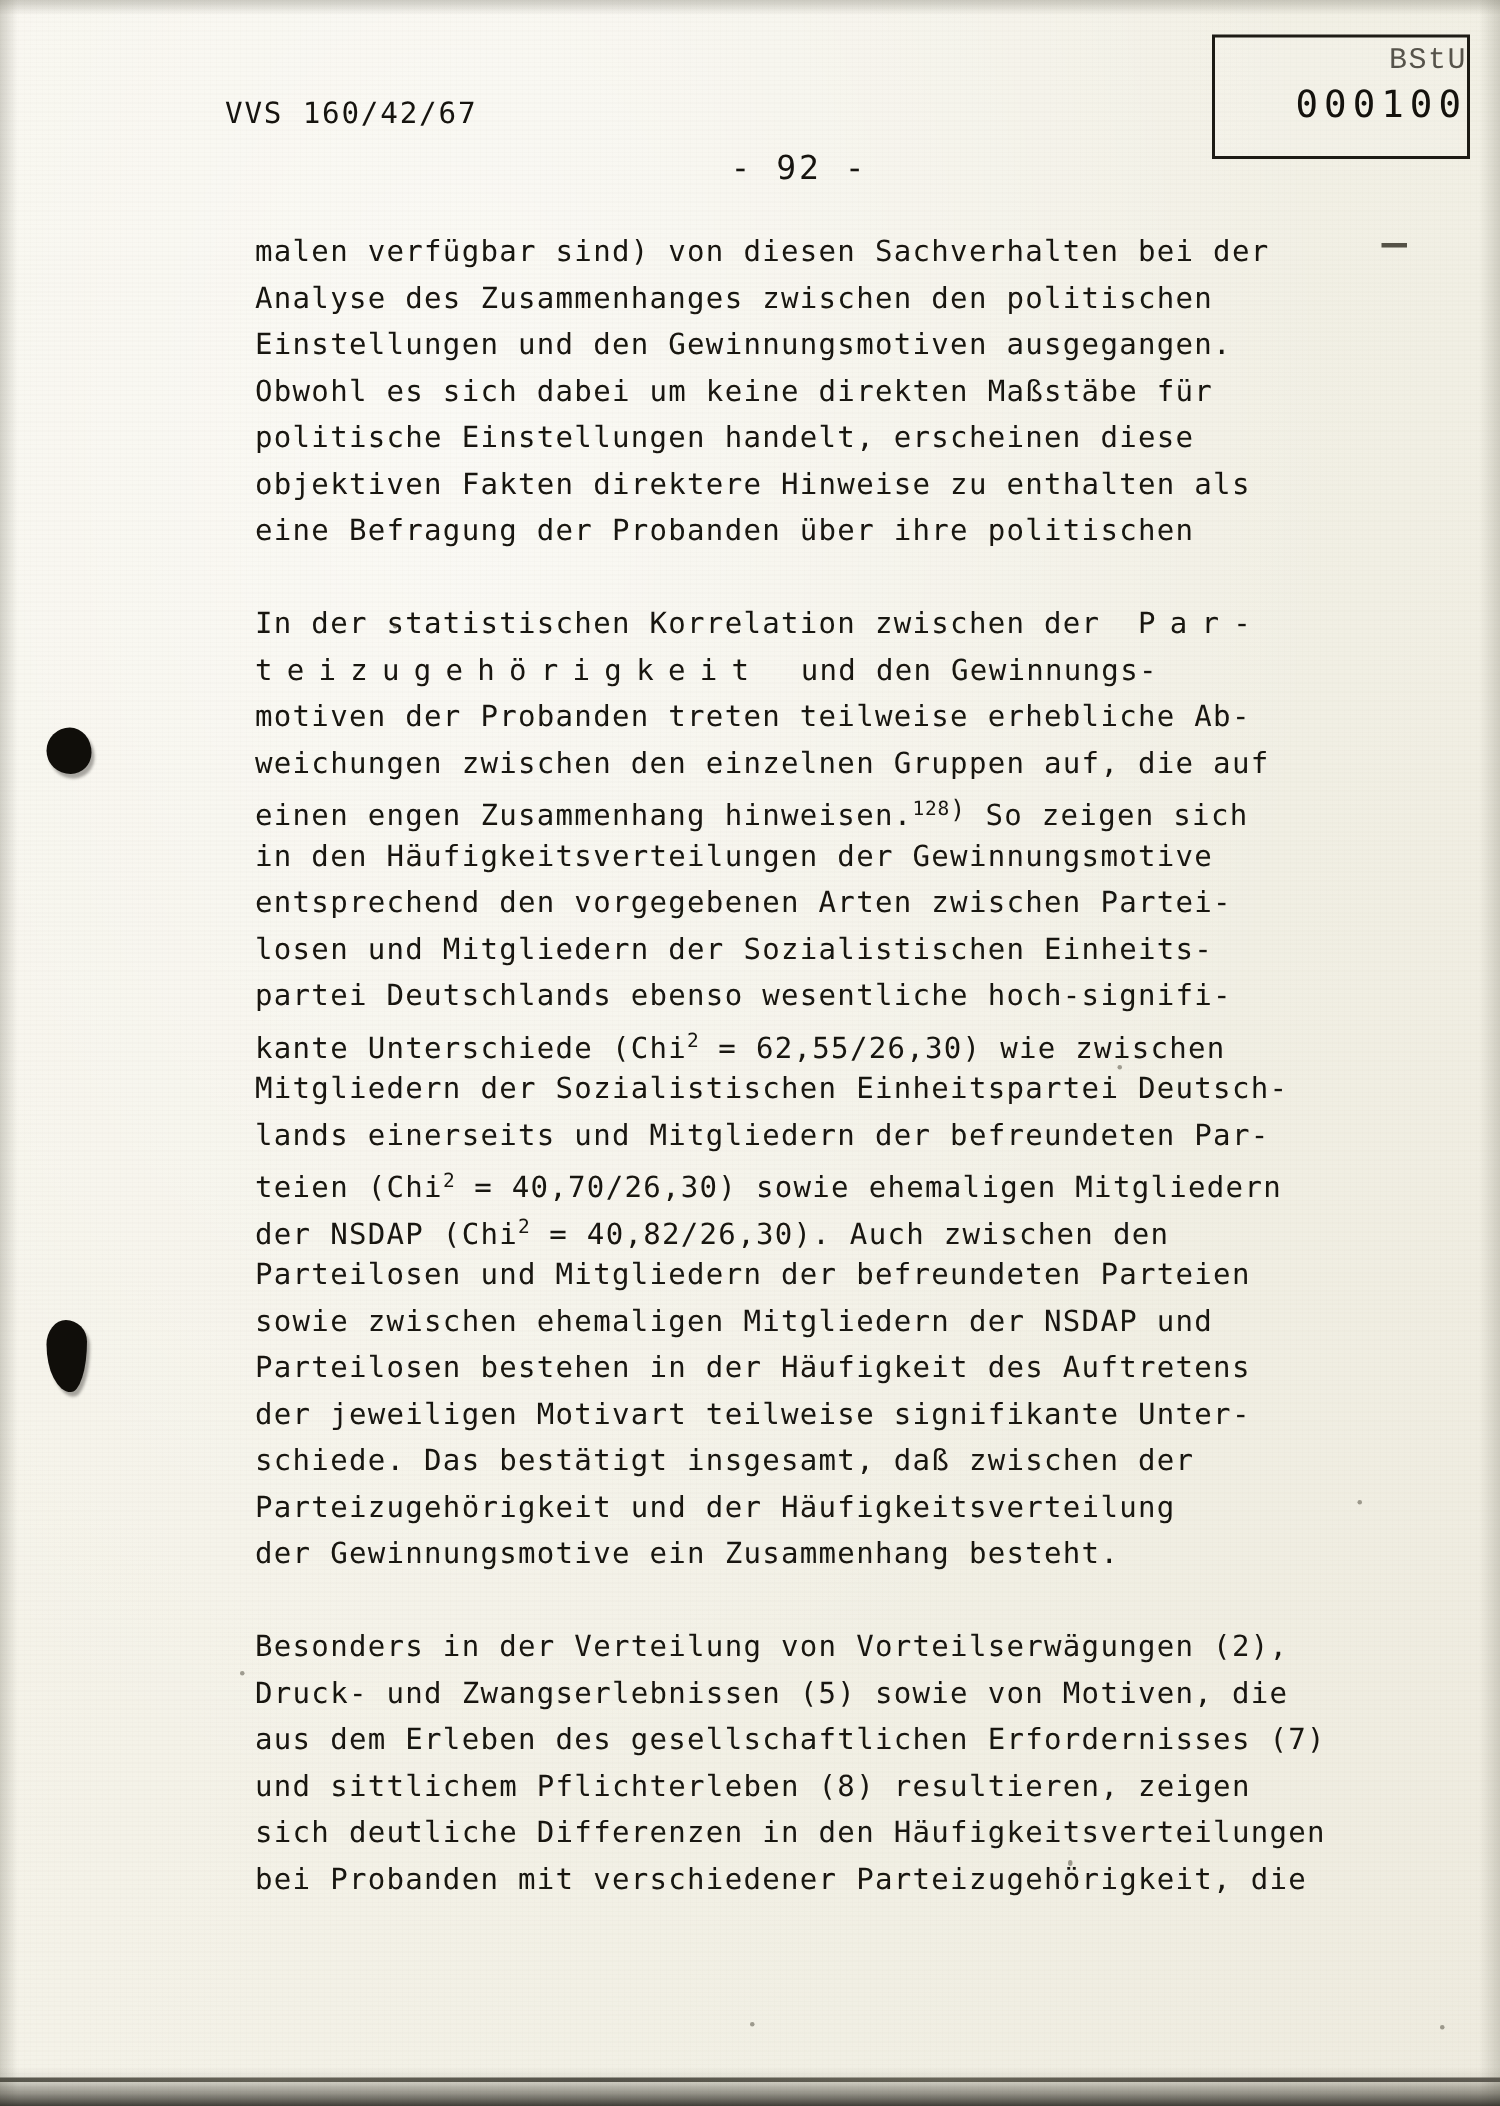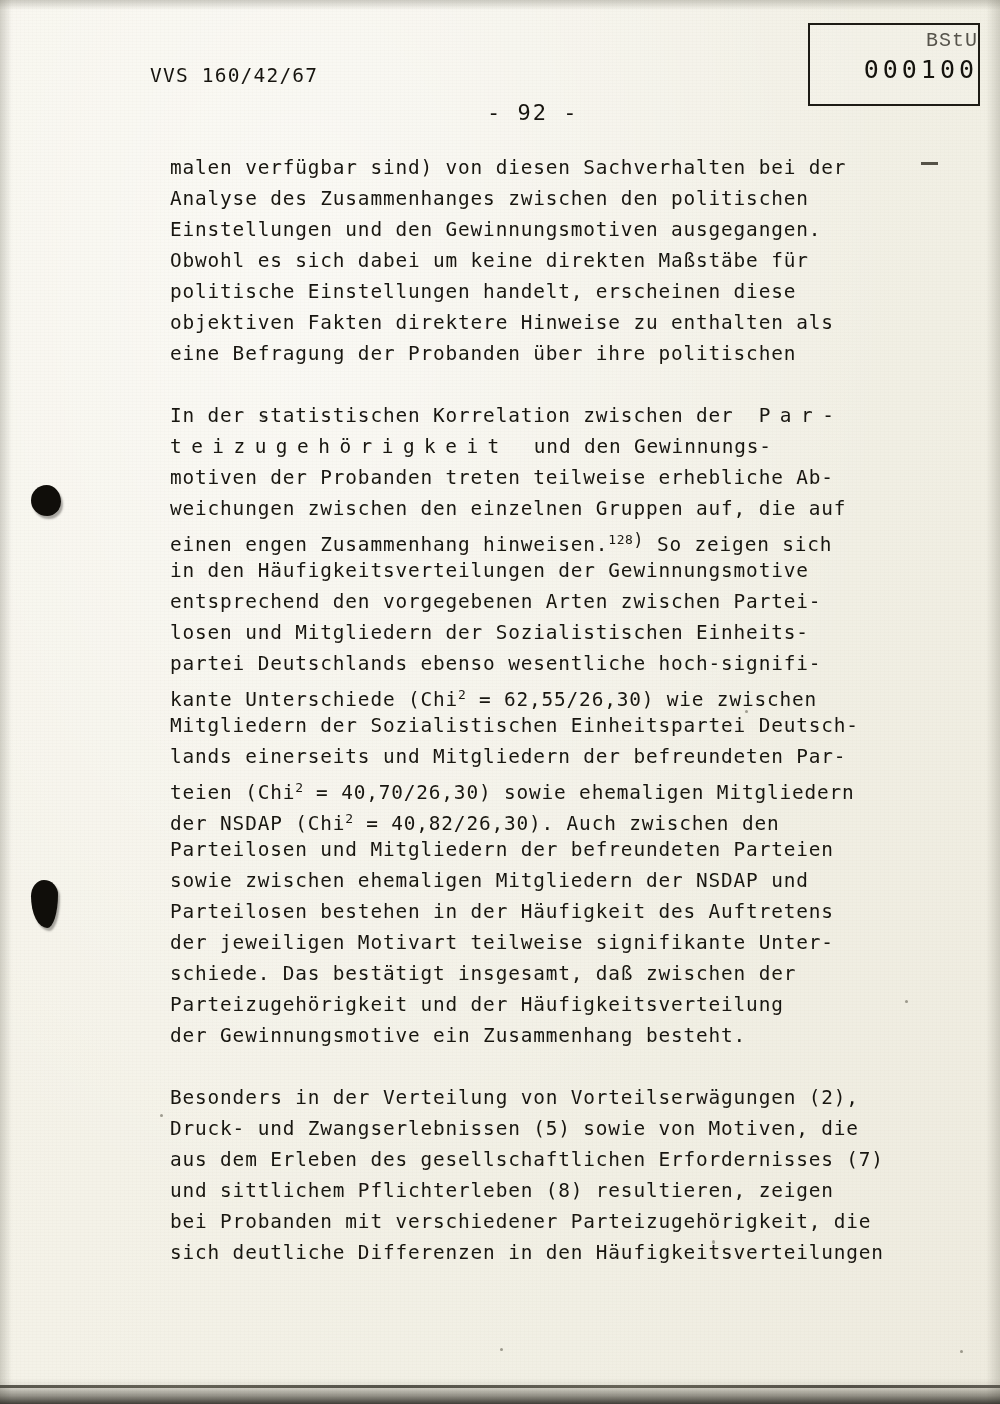--- a/index.html
+++ b/index.html
@@ -245,22 +245,22 @@
       <div class="line">schiede. Das bestätigt insgesamt, daß zwischen der</div>
       <div class="line">Parteizugehörigkeit und der Häufigkeitsverteilung</div>
       <div class="line">der Gewinnungsmotive ein Zusammenhang besteht.</div>
     </div>
 
     <div class="para">
       <div class="line">Besonders in der Verteilung von Vorteilserwägungen (2),</div>
       <div class="line">Druck- und Zwangserlebnissen (5) sowie von Motiven, die</div>
       <div class="line">aus dem Erleben des gesellschaftlichen Erfordernisses (7)</div>
       <div class="line">und sittlichem Pflichterleben (8) resultieren, zeigen</div>
+      <div class="line">sich deutliche Differenzen in den Häufigkeitsverteilungen</div>
       <div class="line">bei Probanden mit verschiedener Parteizugehörigkeit, die</div>
-      <div class="line">sich deutliche Differenzen in den Häufigkeitsverteilungen</div>
     </div>
 
   </div>
 
   <div class="blot" id="blot-1"></div>
   <div class="blot" id="blot-2"></div>
   <div id="margin-dash"></div>
 
   <div class="speck" style="left:262px; top:416px; width:3px; height:3px;"></div>
   <div class="speck" style="left:745px; top:710px; width:3px; height:3px;"></div>

